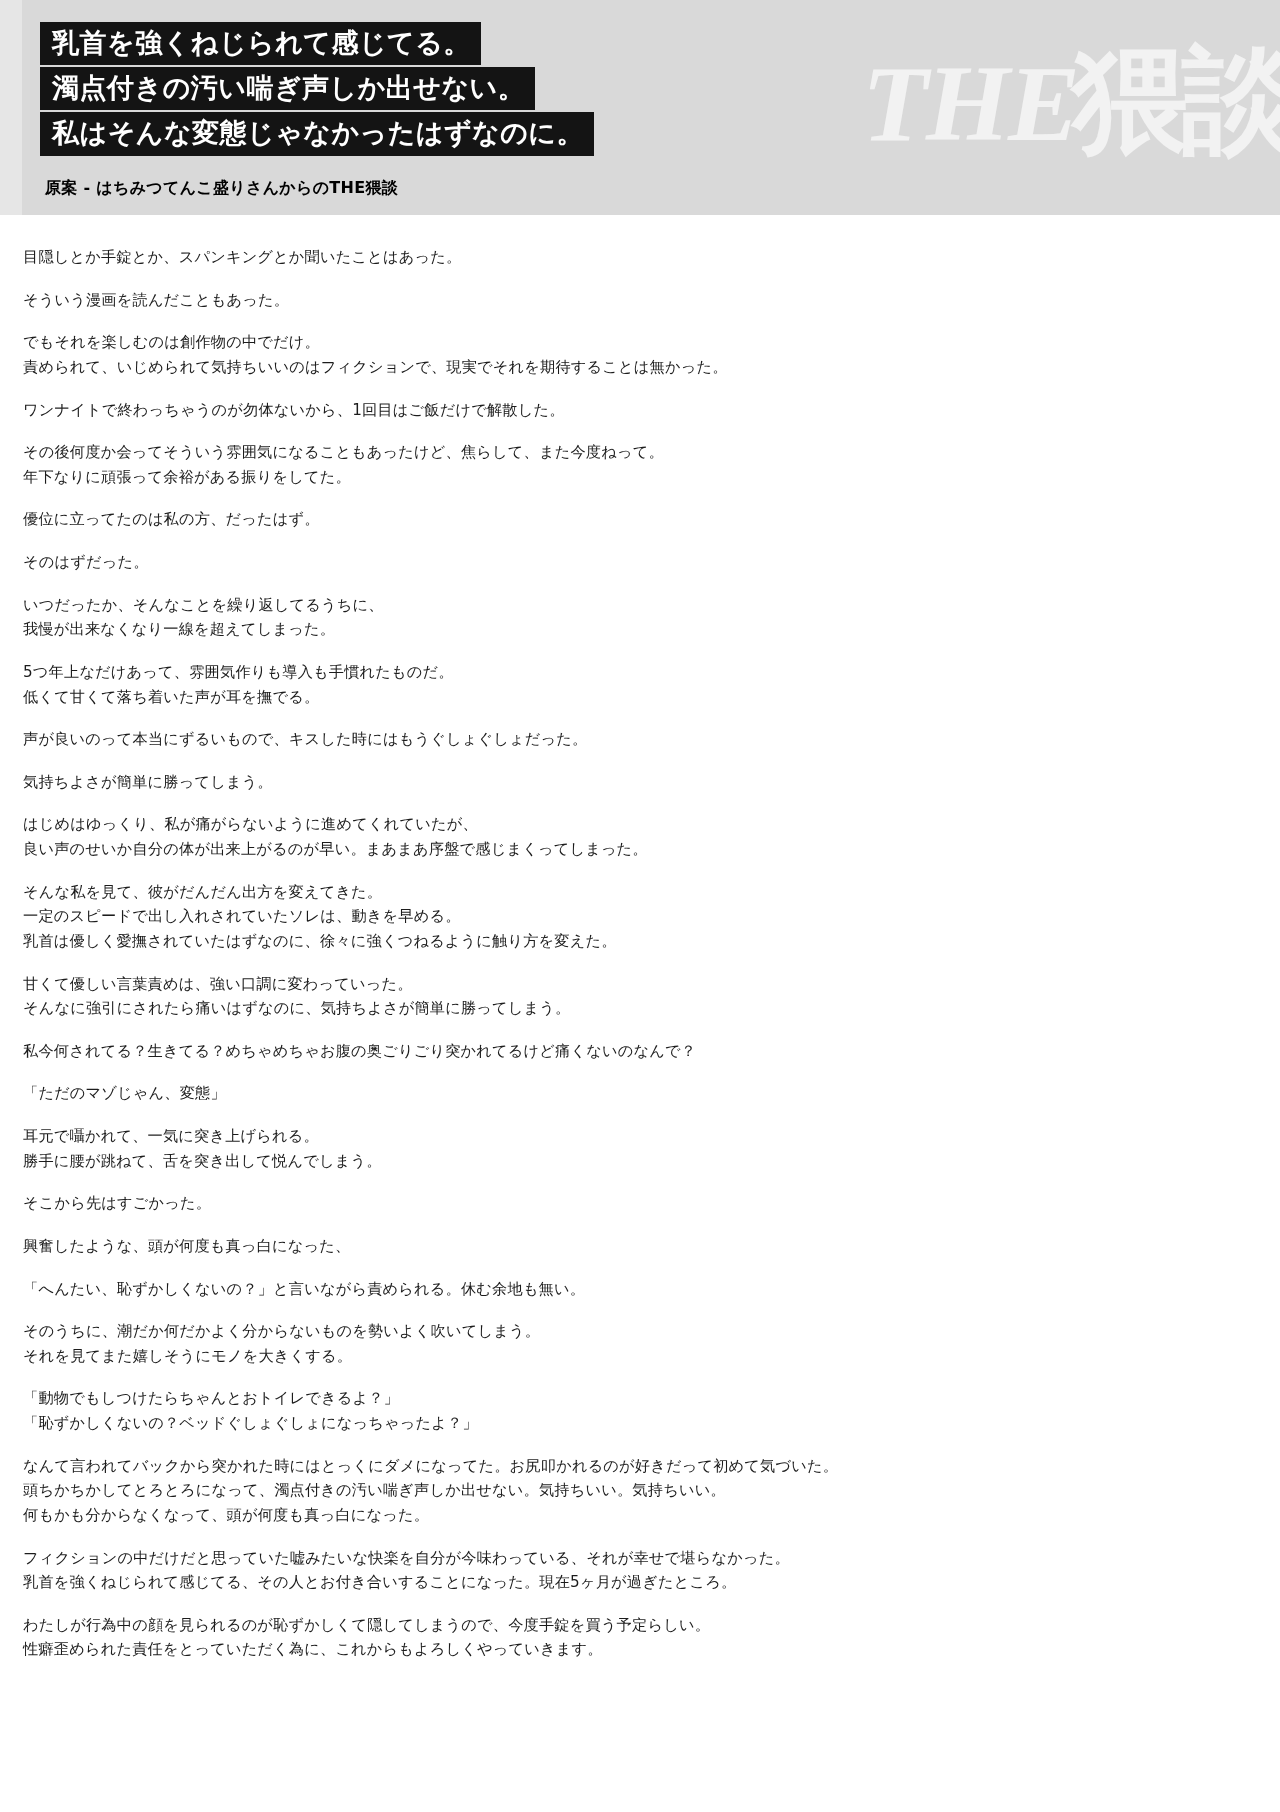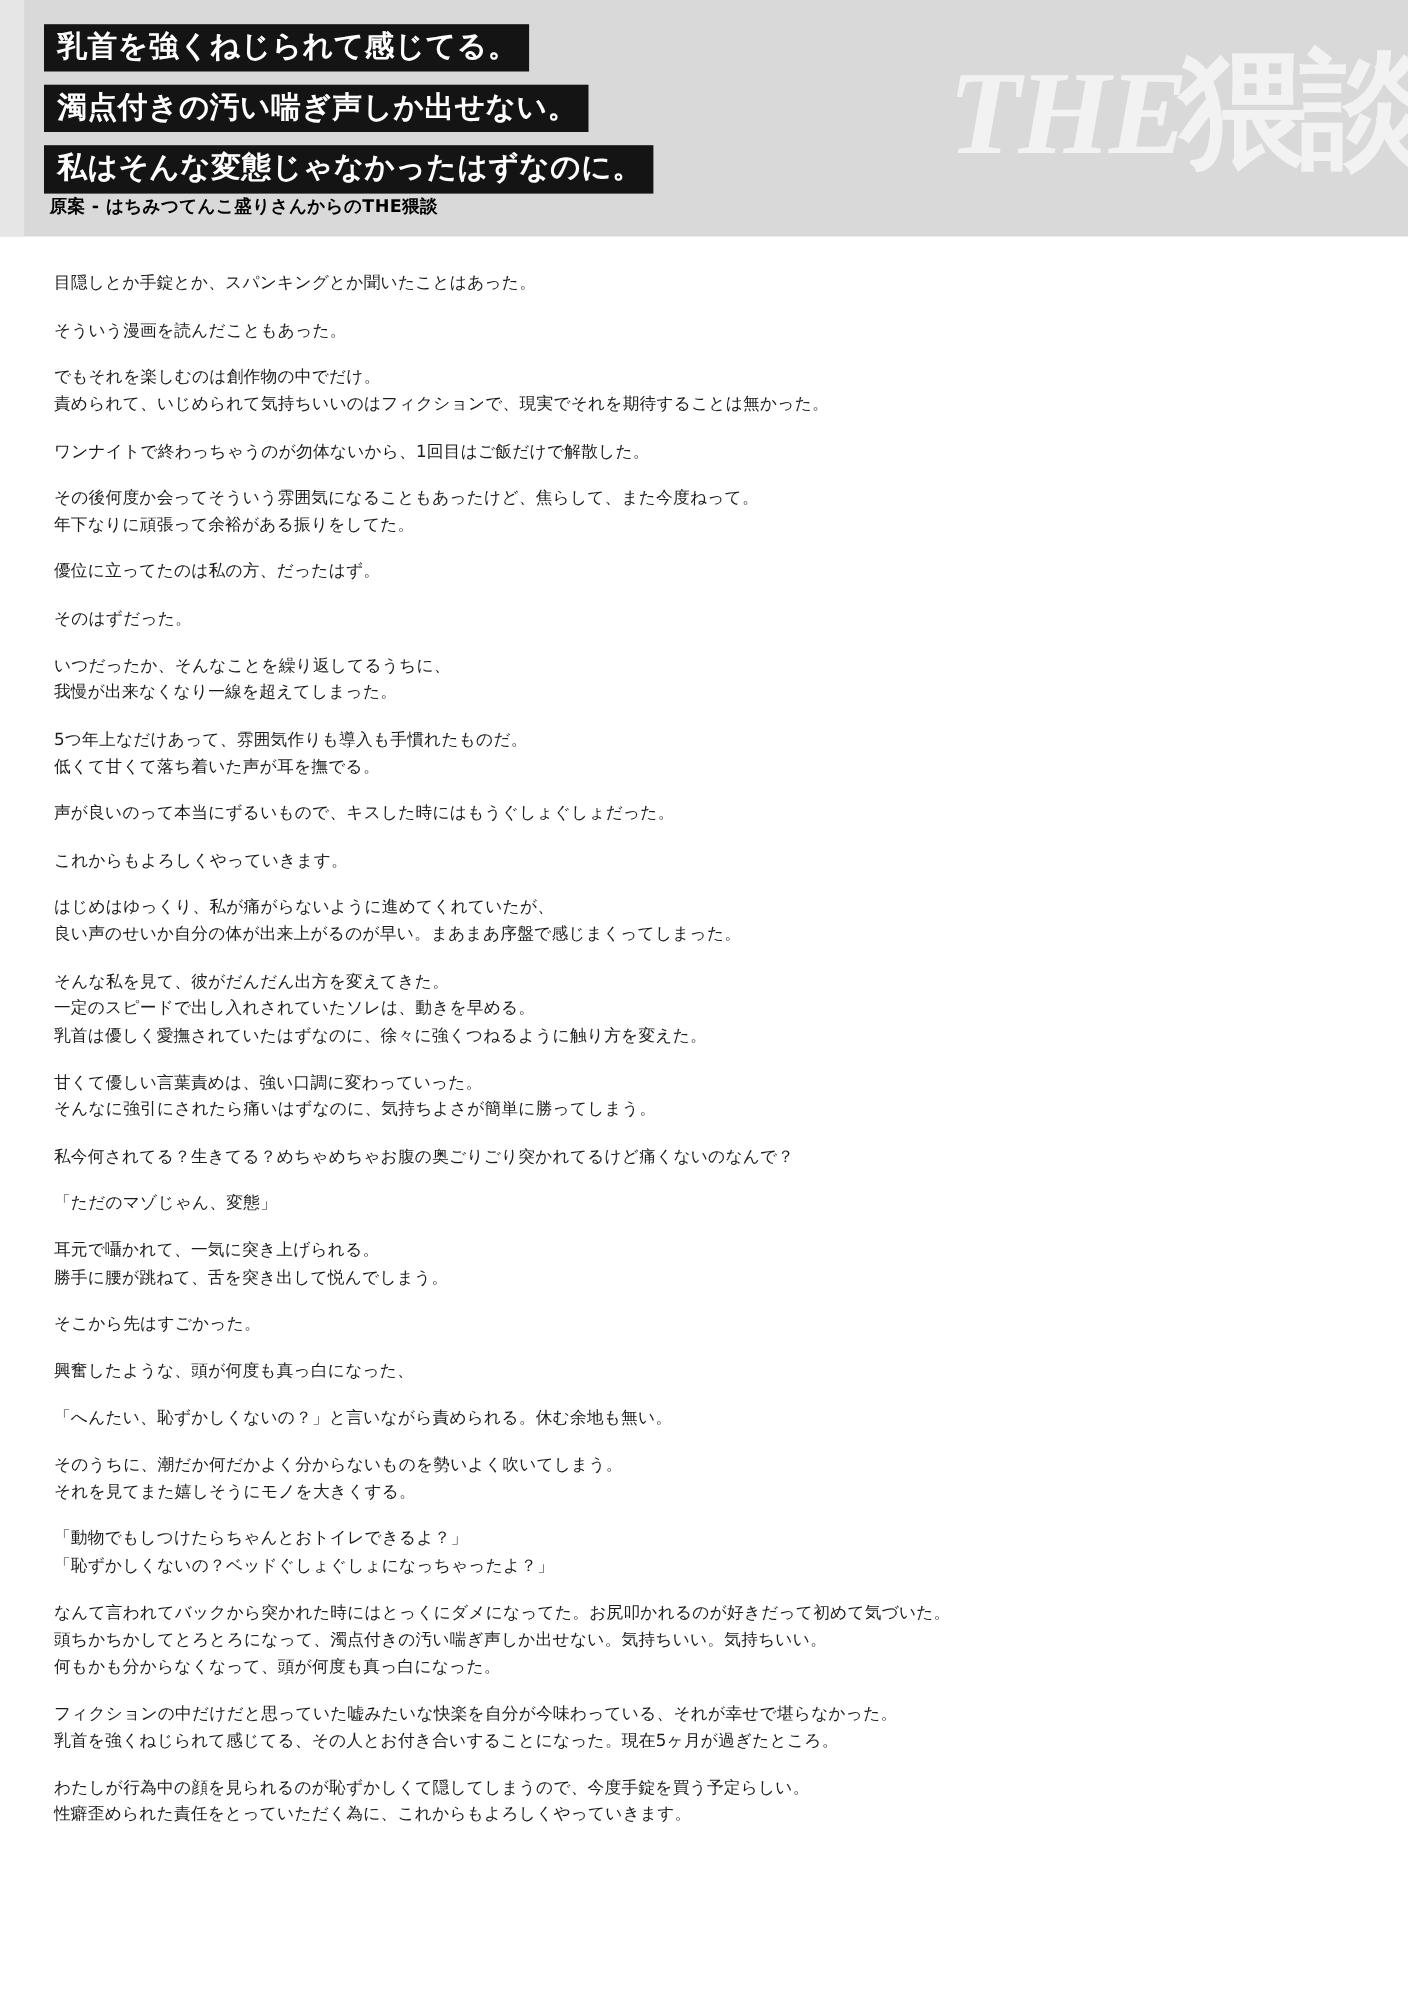--- a/index.html
+++ b/index.html
@@ -64,21 +64,21 @@
   }
   .title-line {
     display: table;
     background: #141414;
     color: #ffffff;
     font-family: "DejaVu Sans", sans-serif;
     font-weight: bold;
     font-size: 27px;
     line-height: 1.34;
     padding: 3px 10px 4px 12px;
-    margin-bottom: 12px;
+    margin-bottom: 2px;
     letter-spacing: 0.5px;
     white-space: nowrap;
   }
   .subtitle {
     position: absolute;
     left: 45px;
     top: 178px;
     z-index: 3;
     font-family: "DejaVu Sans", sans-serif;
     font-weight: bold;
@@ -94,21 +94,21 @@
     top: 215px;
     width: 1280px;
     padding: 18px 0 0 0;
     box-sizing: border-box;
   }
   .para {
     font-family: "DejaVu Sans", sans-serif;
     font-size: 15.2px;
     line-height: 1.62;
     color: #1c1c1c;
-    margin: 0 0 18px 49px;
+    margin: 0 0 18px 23px;
     max-width: 1150px;
     letter-spacing: 0.2px;
     white-space: pre-line;
   }
   .para:first-child { margin-top: 12px; }
 </style>
 </head>
 <body>
 
 <div id="page">
@@ -137,21 +137,21 @@
     <p class="para">ワンナイトで終わっちゃうのが勿体ないから、1回目はご飯だけで解散した。</p>
     <p class="para">その後何度か会ってそういう雰囲気になることもあったけど、焦らして、また今度ねって。
 年下なりに頑張って余裕がある振りをしてた。</p>
     <p class="para">優位に立ってたのは私の方、だったはず。</p>
     <p class="para">そのはずだった。</p>
     <p class="para">いつだったか、そんなことを繰り返してるうちに、
 我慢が出来なくなり一線を超えてしまった。</p>
     <p class="para">5つ年上なだけあって、雰囲気作りも導入も手慣れたものだ。
 低くて甘くて落ち着いた声が耳を撫でる。</p>
     <p class="para">声が良いのって本当にずるいもので、キスした時にはもうぐしょぐしょだった。</p>
-    <p class="para">これからもよろしくやっていきます。</p>
+    <p class="para">気持ちよさが簡単に勝ってしまう。</p>
     <p class="para">はじめはゆっくり、私が痛がらないように進めてくれていたが、
 良い声のせいか自分の体が出来上がるのが早い。まあまあ序盤で感じまくってしまった。</p>
     <p class="para">そんな私を見て、彼がだんだん出方を変えてきた。
 一定のスピードで出し入れされていたソレは、動きを早める。
 乳首は優しく愛撫されていたはずなのに、徐々に強くつねるように触り方を変えた。</p>
     <p class="para">甘くて優しい言葉責めは、強い口調に変わっていった。
 そんなに強引にされたら痛いはずなのに、気持ちよさが簡単に勝ってしまう。</p>
     <p class="para">私今何されてる？生きてる？めちゃめちゃお腹の奥ごりごり突かれてるけど痛くないのなんで？</p>
     <p class="para">「ただのマゾじゃん、変態」</p>
     <p class="para">耳元で囁かれて、一気に突き上げられる。

